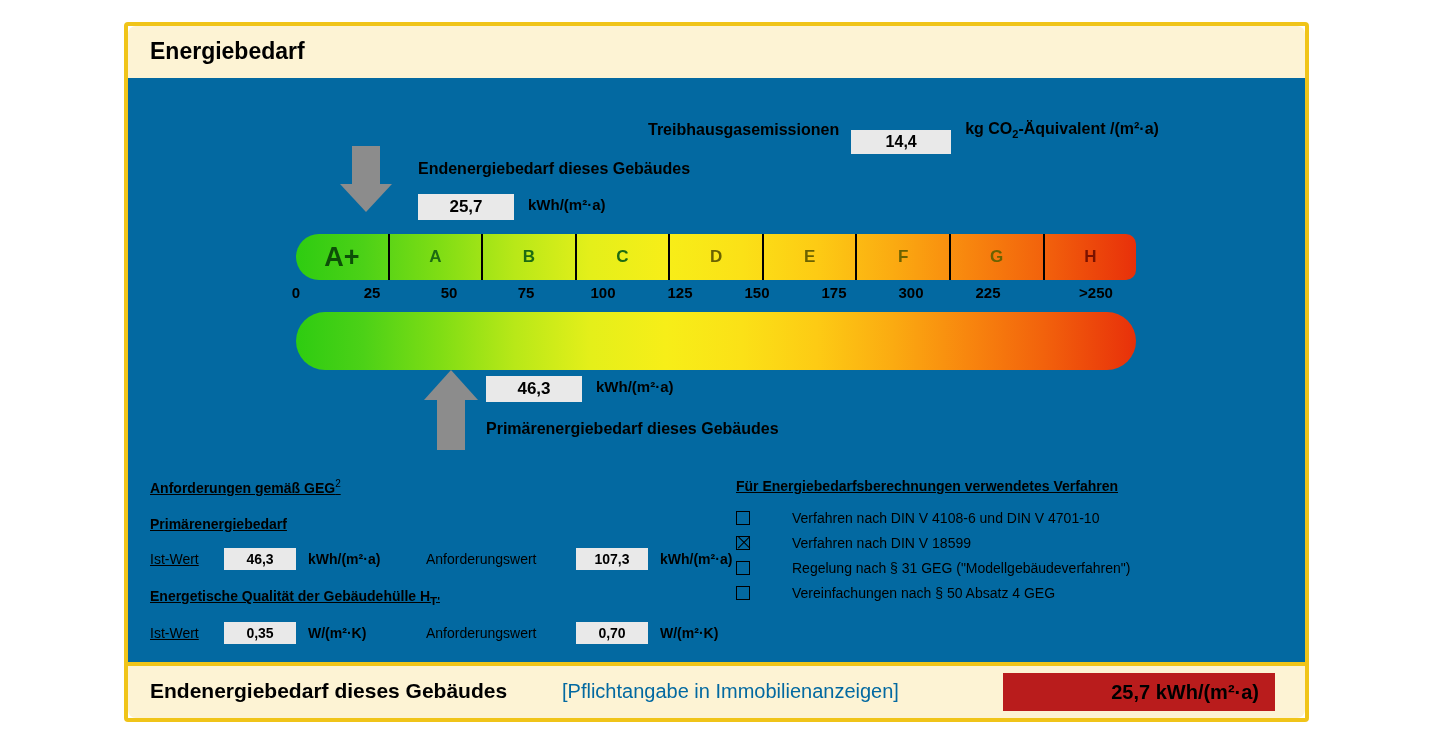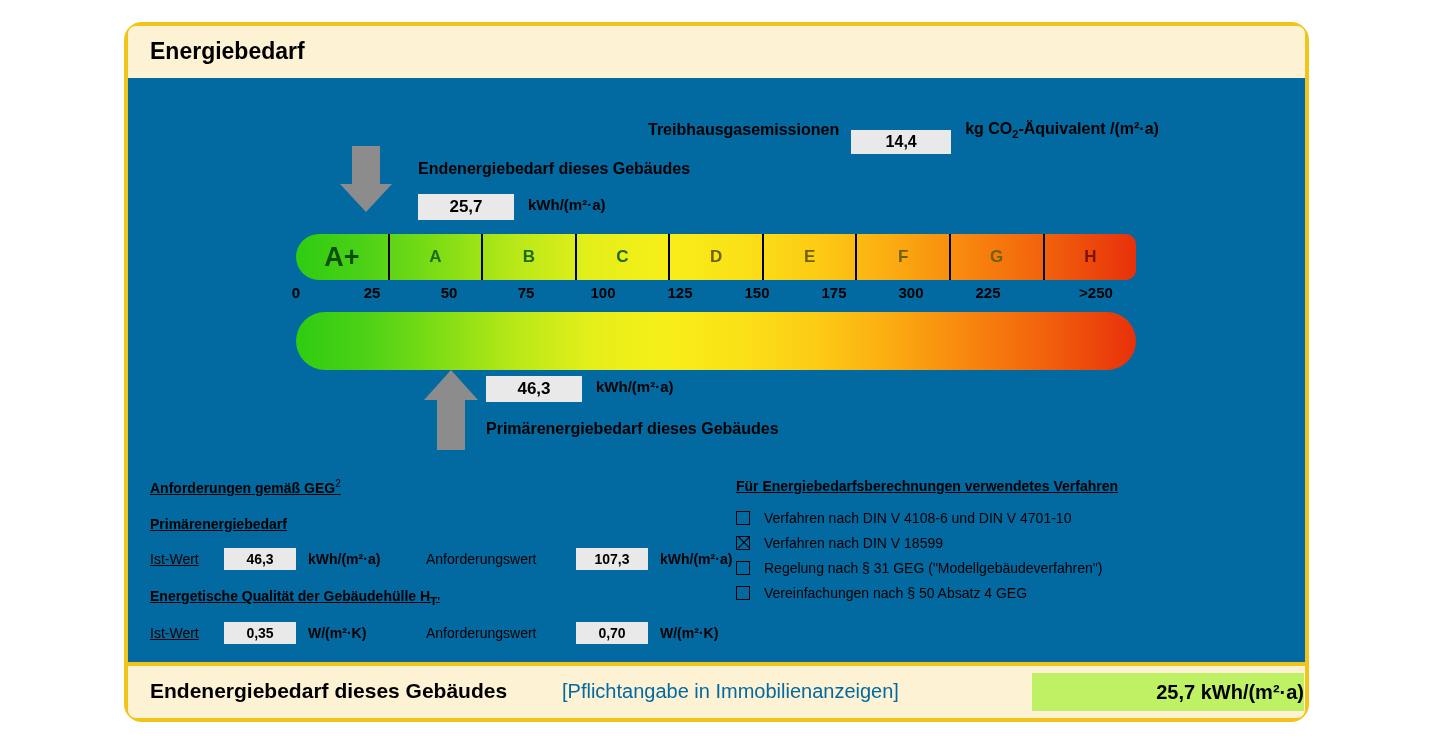--- a/index.html
+++ b/index.html
@@ -17,21 +17,21 @@
     overflow: hidden;
     background: #ffffff;
   }
   .card {
     position: absolute;
     left: 124px;
     top: 22px;
     width: 1185px;
     height: 700px;
     border: 4px solid #f0c419;
-    border-radius: 18px;
+    border-radius: 4px;
     box-sizing: border-box;
     background: #ffffff;
   }
   .card-header {
     position: absolute;
     left: 0;
     top: 0;
     width: 100%;
     height: 52px;
     background: #fdf3d4;
@@ -321,20 +321,21 @@
   }
   .right-title {
     font-size: 14px;
     margin-bottom: 16px;
   }
   .opt-row {
     display: flex;
     align-items: center;
     margin-bottom: 9px;
     font-size: 14px;
+    gap: 28px;
   }
   .opt-row .opt-label { margin-left: 14px; }
 
   
   .footer {
     position: absolute;
     left: 0;
     bottom: 0;
     width: 100%;
     height: 56px;
@@ -354,28 +355,28 @@
   .footer-note {
     position: absolute;
     left: 434px;
     top: 14px;
     font-size: 20px;
     font-weight: normal;
     color: #0369a1;
   }
   .footer-value {
     position: absolute;
-    right: 1px;
+    right: 30px;
     top: 7px;
     width: 272px;
     height: 38px;
     line-height: 38px;
-    background: #bef264;
+    background: #b91c1c;
     text-align: right;
-    padding-right: 0;
+    padding-right: 16px;
     box-sizing: border-box;
     font-size: 20px;
     font-weight: bold;
   }
 </style>
 </head>
 <body>
 
 <div id="page">
   <div class="card">

